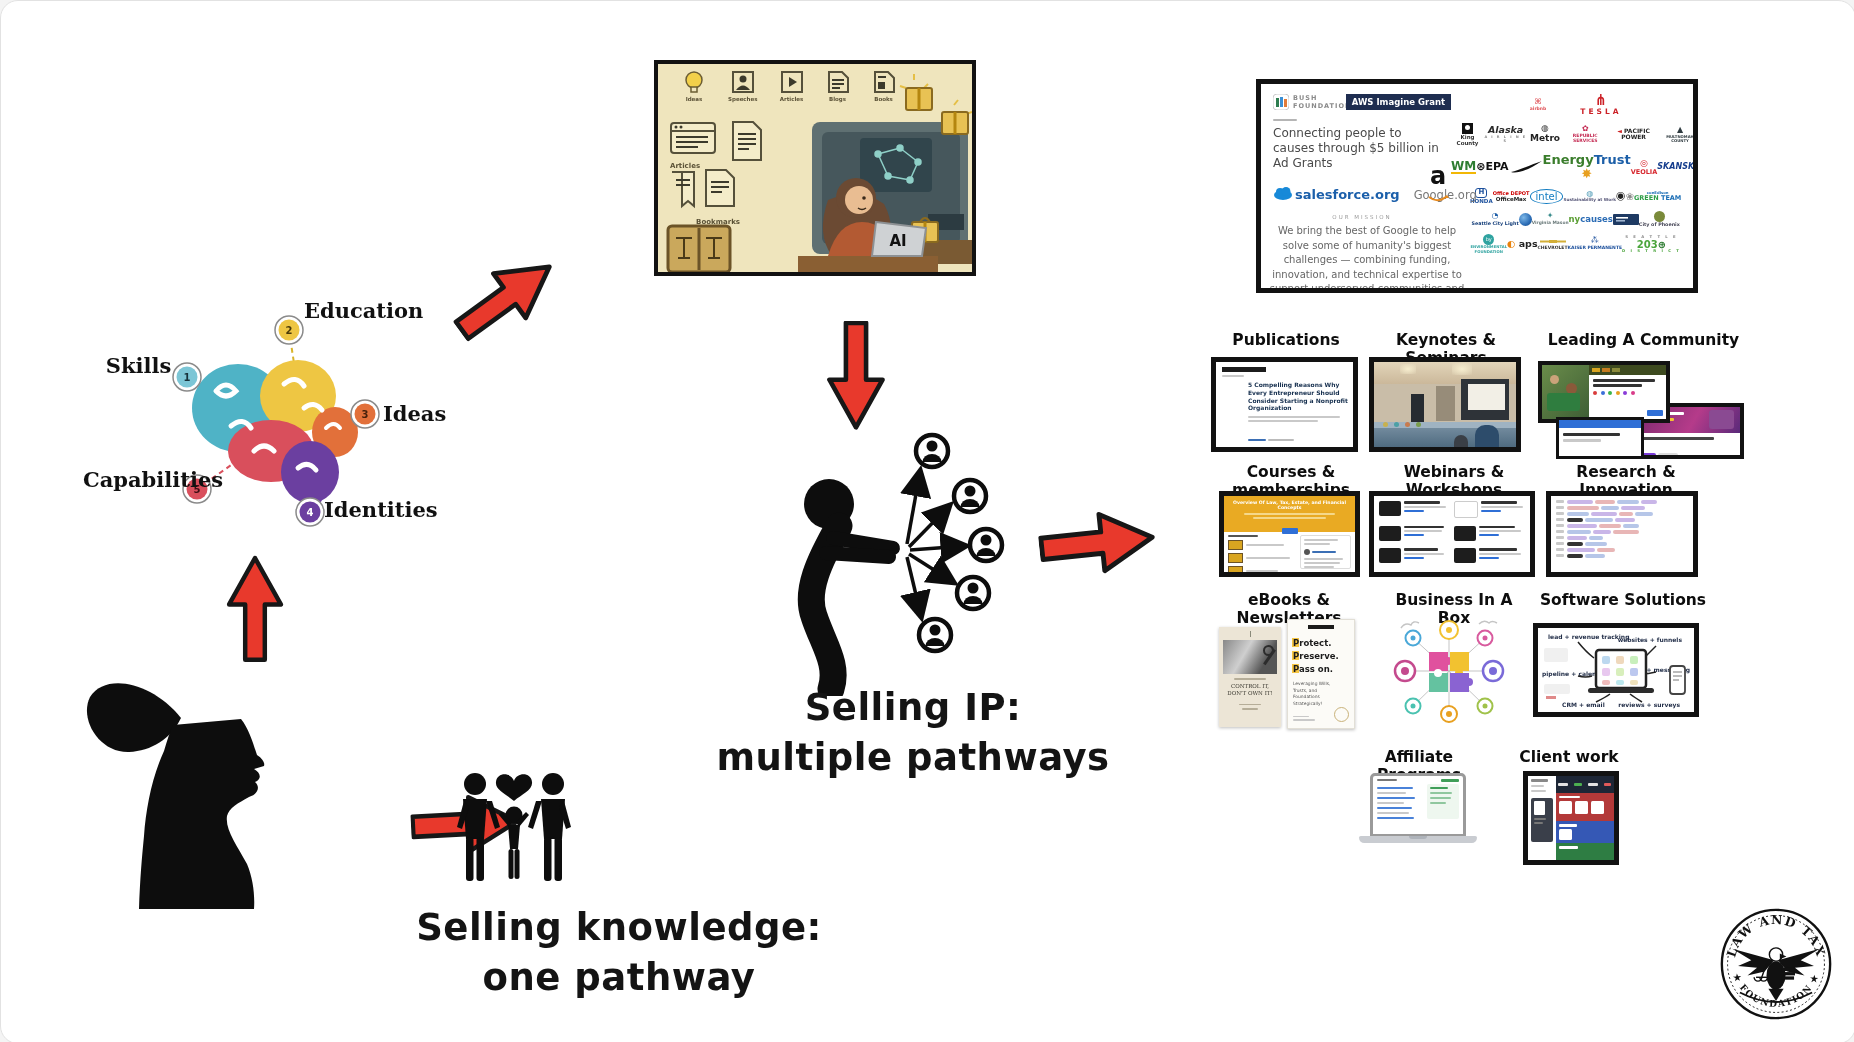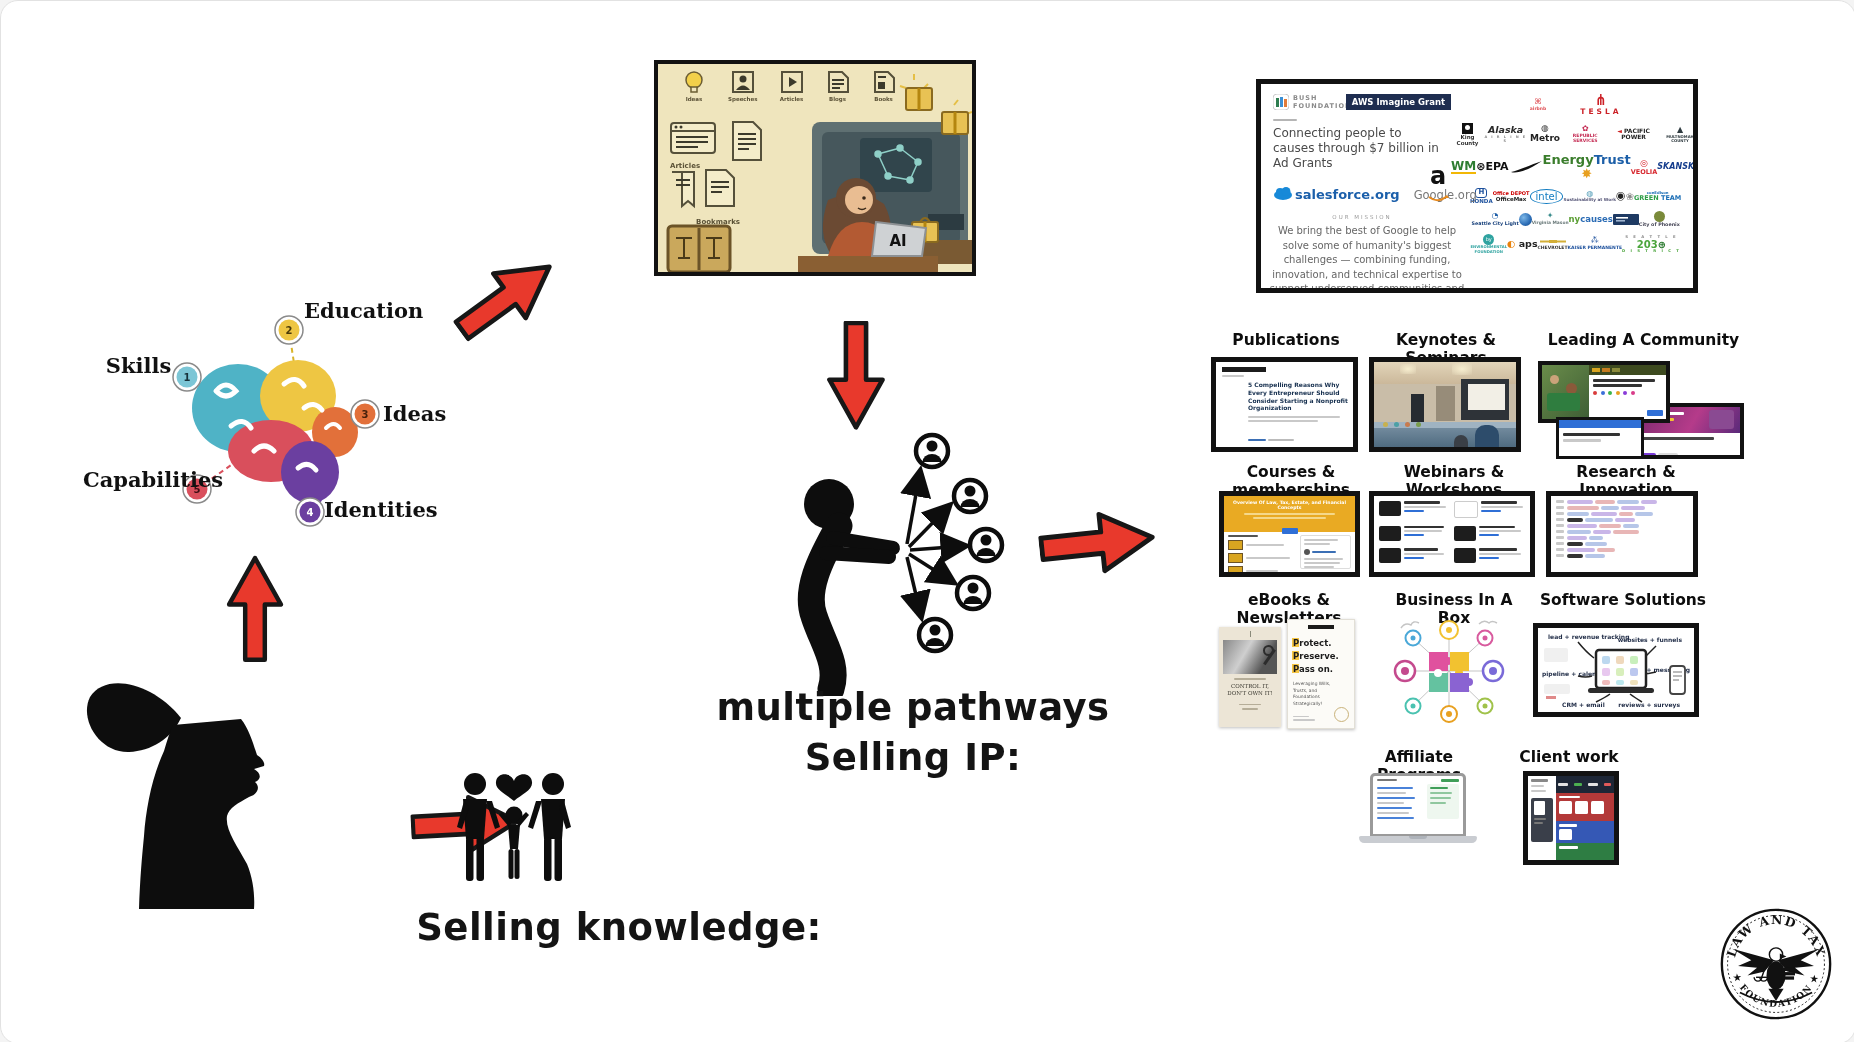--- a/index.html
+++ b/index.html
@@ -279,38 +279,38 @@
     <line x1="128" y1="128" x2="172" y2="156" stroke="#0d0d0d" stroke-width="3.5" marker-end="url(#ah)"></line>
     <line x1="126" y1="131" x2="140" y2="190" stroke="#0d0d0d" stroke-width="3.5" marker-end="url(#ah)"></line>
 
     <use href="#usr" x="151" y="25"></use>
     <use href="#usr" x="189" y="70"></use>
     <use href="#usr" x="205" y="119"></use>
     <use href="#usr" x="192" y="167"></use>
     <use href="#usr" x="154" y="209"></use>
   </svg>
   <div class="abs caption" style="left:712px;top:682px;width:400px;">
+    <div>Selling IP:</div>
     <div>multiple pathways</div>
-    <div>Selling IP:</div>
   </div>
 
   <div id="sponsor" class="abs frame" style="left:1255px;top:78px;width:442px;height:214px;border-width:5px;">
     <div class="sp-left">
       <div style="display:flex;align-items:center;">
         <svg width="16" height="16" style="margin-right:4px;">
             <rect x="0" y="0" width="16" height="16" rx="4" fill="#fff" stroke="#ccc"></rect>
             <rect x="3" y="4" width="3" height="9" fill="#2e7d4f"></rect>
             <rect x="7" y="3" width="3" height="10" fill="#3b8fd4"></rect>
             <rect x="11" y="5" width="3" height="8" fill="#e07b39"></rect>
           </svg>
         <span style="font-size:6.5px;color:#8a8a8a;font-weight:bold;letter-spacing:1px;width:40px;line-height:1.3;">BUSH FOUNDATION</span>
         <span style="margin-left:auto;background:#1e2d50;color:#fff;font-size:8.5px;font-weight:bold;padding:3px 6px;">AWS Imagine Grant</span>
       </div>
       <div class="bar" style="width:24px;margin-top:8px;height:2.5px;background:#b5b5b5;"></div>
-      <div style="font-size:12px;color:#4a4a4a;line-height:1.25;margin-top:5px;width:172px;">Connecting people to causes through $7 billion in Ad Grants</div>
+      <div style="font-size:12px;color:#4a4a4a;line-height:1.25;margin-top:5px;width:172px;">Connecting people to causes through $5 billion in Ad Grants</div>
       <div class="abs" style="right:2px;top:72px;text-align:center;">
         <div style="font-size:24px;font-weight:bold;color:#111;line-height:.9;">a</div>
         <svg width="22" height="8">
             <path d="M2,2 q9,7 18,-1" fill="none" stroke="#e6891e" stroke-width="2"></path>
             <polygon points="20,0 22,3 18,3" fill="#e6891e"></polygon>
           </svg>
       </div>
       <div style="display:flex;align-items:flex-end;margin-top:16px;gap:14px;">
         <div style="display:flex;align-items:flex-start;">
           <svg width="20" height="13" style="margin-right:2px;">
@@ -931,20 +931,21 @@
         <path d="M-5,68 l-10,-12 l3,-3 l10,10 z"></path>
         <path d="M5,68 l10,-12 l-3,-3 l-10,10 z"></path>
         <rect x="-5.5" y="90" width="5" height="30" rx="2.5"></rect>
         <rect x="0.5" y="90" width="5" height="30" rx="2.5"></rect>
       </g>
     </g>
   </svg>
 
   <div class="abs caption" style="left:398px;top:902px;width:440px;">
     <div>Selling knowledge:</div>
+    <div>one pathway</div>
   </div>
 
   <svg class="abs" style="left:1718px;top:906px;" width="114" height="114" viewBox="0 0 120 120">
     <circle cx="60" cy="60" r="57" fill="#fff" stroke="#111" stroke-width="2.5"></circle>
     <circle cx="60" cy="60" r="51" fill="none" stroke="#111" stroke-width="1" stroke-dasharray="2,2.5"></circle>
     <defs>
       <path id="arcTop" d="M16,62 A44,44 0 0 1 104,62"></path>
       <path id="arcBot" d="M13,58 A47,47 0 0 0 107,58"></path>
     </defs>
     <text font-family="DejaVu Serif" font-size="13" font-weight="bold" fill="#111" letter-spacing="1.5"><textPath href="#arcTop" startOffset="50%" text-anchor="middle">LAW AND TAX</textPath></text>

